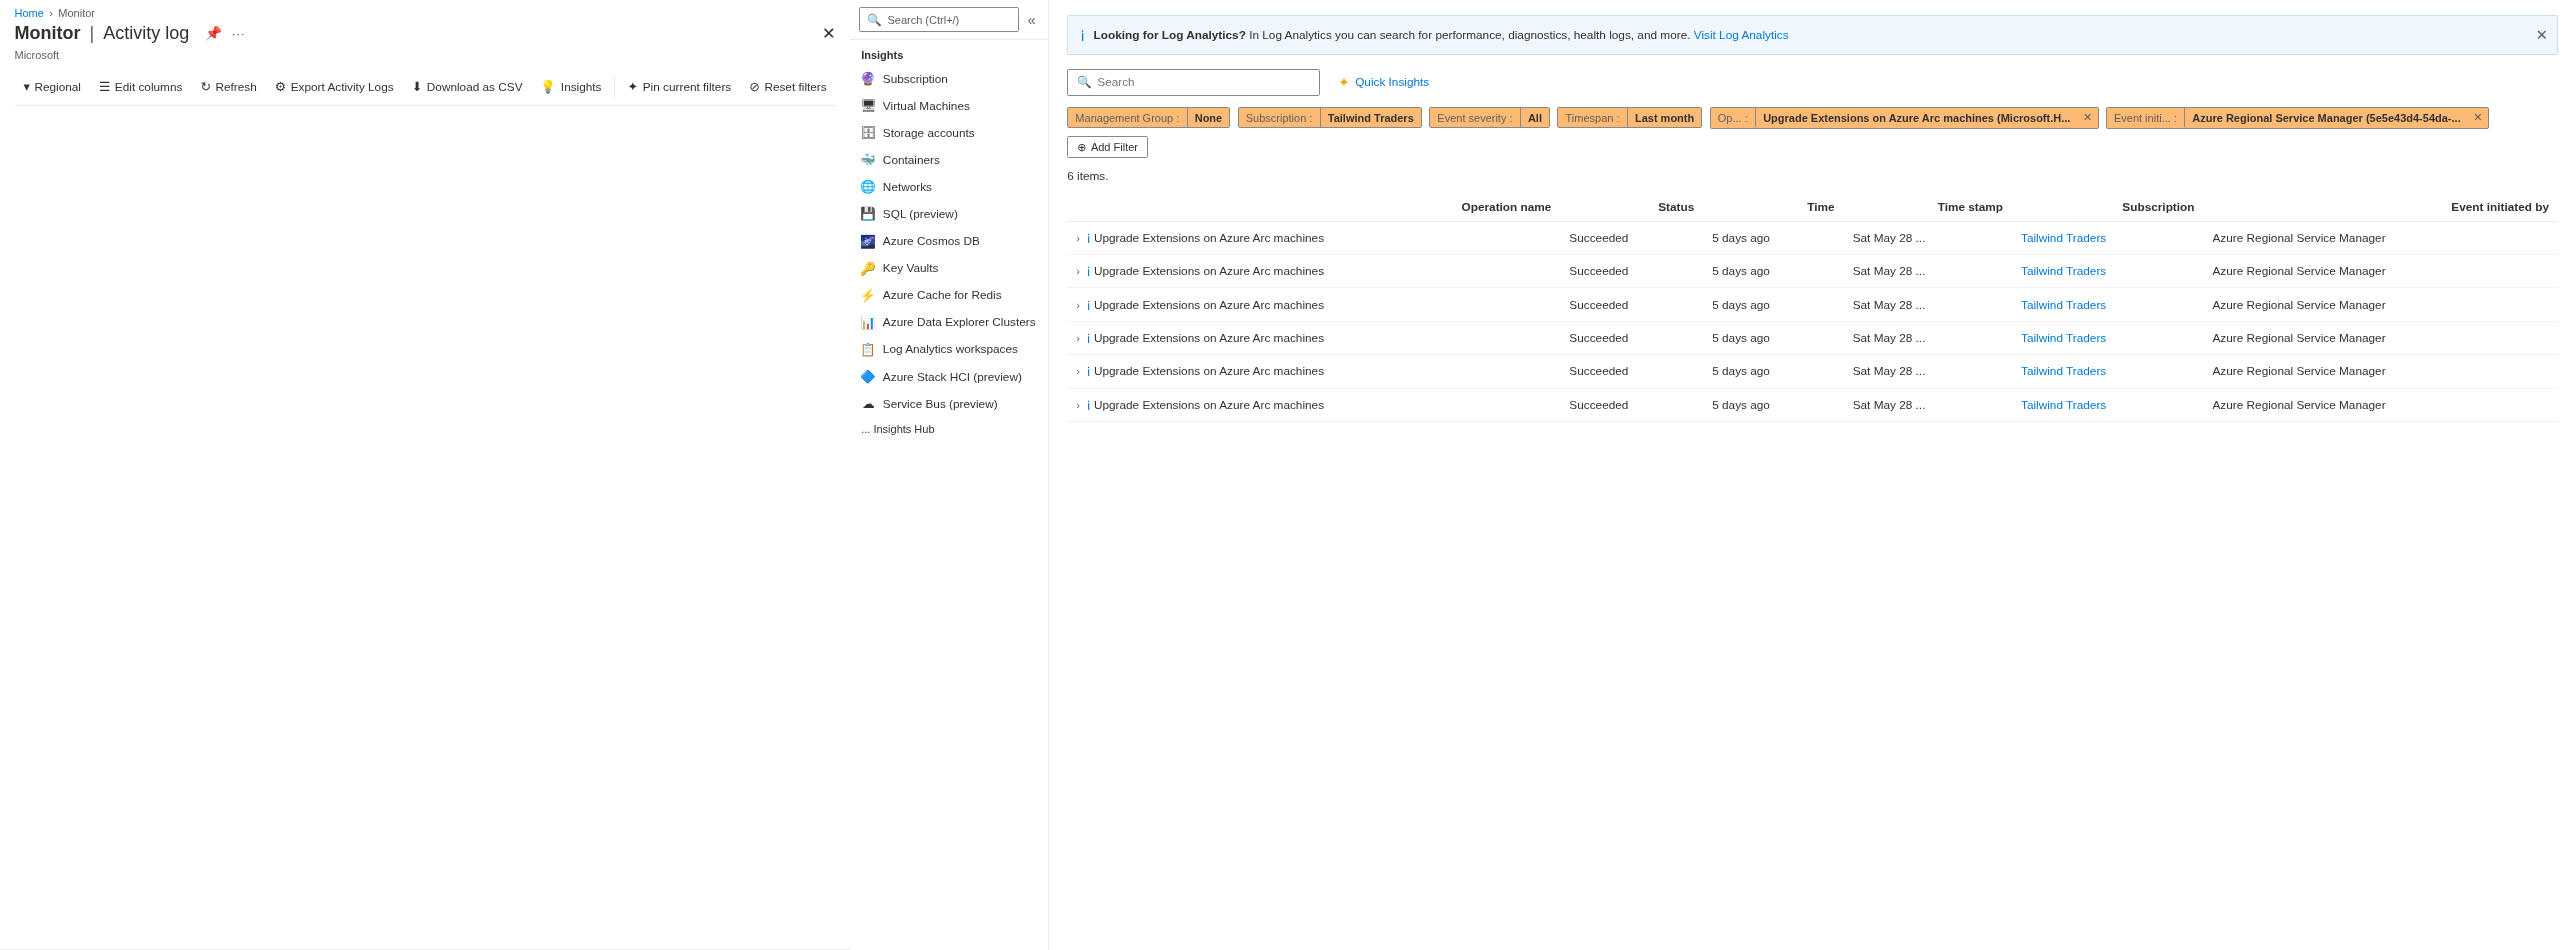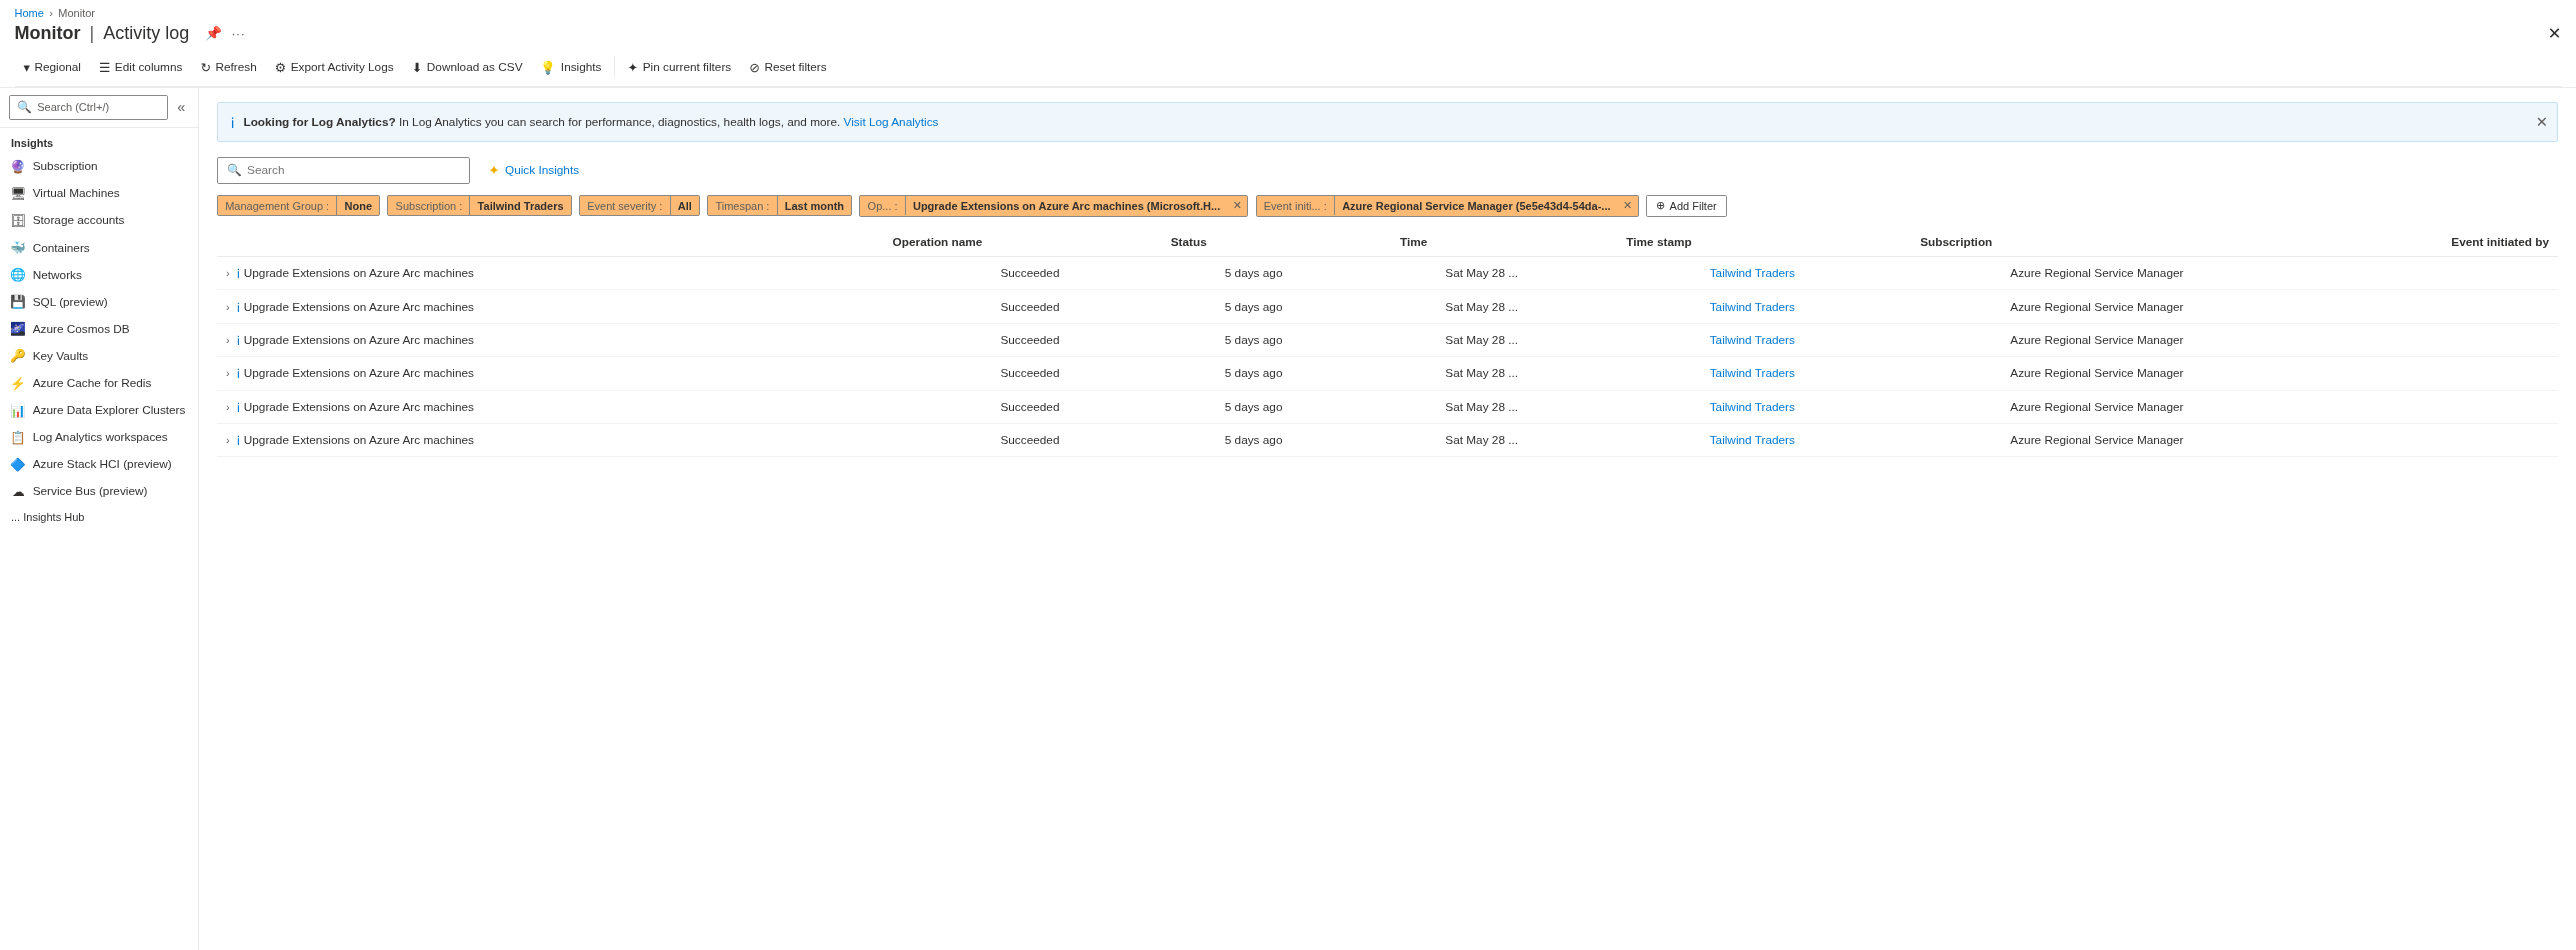--- a/index.html
+++ b/index.html
@@ -1,18 +1,18 @@
 <!DOCTYPE html>
 <html style="font-size:14.5px"><head>
   <meta charset="utf-8">
   <style>
     * { box-sizing: border-box; margin: 0; padding: 0; }
     body { font-family: 'Segoe UI', Arial, sans-serif; font-size: 11.8px; color: #323130; background: #fff; overflow: hidden; }
     
-    .app-container { display: flex; flex-direction: column; height: 100vh; }
+    .app-container { display: flex; height: 100vh; }
     
     
     .header { padding: 7.2px 14.5px 0 14.5px; border-bottom: 0.9px solid #edebe9; }
     .breadcrumb { display: flex; align-items: center; gap: 5.4px; font-size: 11px; color: #0078d4; margin-bottom: 3.6px; }
     .breadcrumb-sep { color: #605e5c; }
     .breadcrumb-current { color: #605e5c; }
     .title-row { display: flex; align-items: center; gap: 9px; margin-bottom: 5.4px; }
     .page-title { font-size: 18px; font-weight: 600; color: #323130; }
     .title-divider { color: #605e5c; font-weight: 300; font-size: 18px; }
     .title-sub { font-size: 18px; font-weight: 300; color: #323130; }
@@ -88,20 +88,21 @@
       <span class="breadcrumb-current">Monitor</span>
     </div>
     <div class="title-row">
       <span class="page-title">Monitor</span>
       <span class="title-divider">|</span>
       <span class="title-sub">Activity log</span>
       <button class="pin-icon" title="Pin" style="background:none;border:none;cursor:pointer;color:#605e5c;font-size:13.6px;margin-left:7.2px;">📌</button>
       <button class="ellipsis-icon" style="background:none;border:none;cursor:pointer;color:#605e5c;font-size:13.6px;">···</button>
       <button class="close-icon-header" style="background:none;border:none;cursor:pointer;color:#323130;font-size:16.3px;margin-left:auto;">✕</button>
     </div>
+    <div class="subtitle">Microsoft</div>
 
     <div class="toolbar">
       <button class="toolbar-btn">
         <span class="toolbar-icon">▾</span>
         <span>Regional</span>
       </button>
       <button class="toolbar-btn">
         <span class="toolbar-icon">☰</span>
         <span>Edit columns</span>
       </button>
@@ -255,20 +256,21 @@
             <span class="filter-chip-label">Event initi... :</span>
             <span class="filter-chip-value">Azure Regional Service Manager (5e5e43d4-54da-...</span>
             <button class="filter-chip-close">✕</button>
           </div>
           <button class="add-filter-btn">
             <span>⊕</span>
             <span>Add Filter</span>
           </button>
         </div>
 
+      <div class="items-count">6 items.</div>
 
       <table class="data-table">
         <thead>
           <tr id="table-header-row">
               <th>Operation name</th>
               <th>Status</th>
               <th>Time</th>
               <th>Time stamp</th>
               <th>Subscription</th>
               <th>Event initiated by</th>

